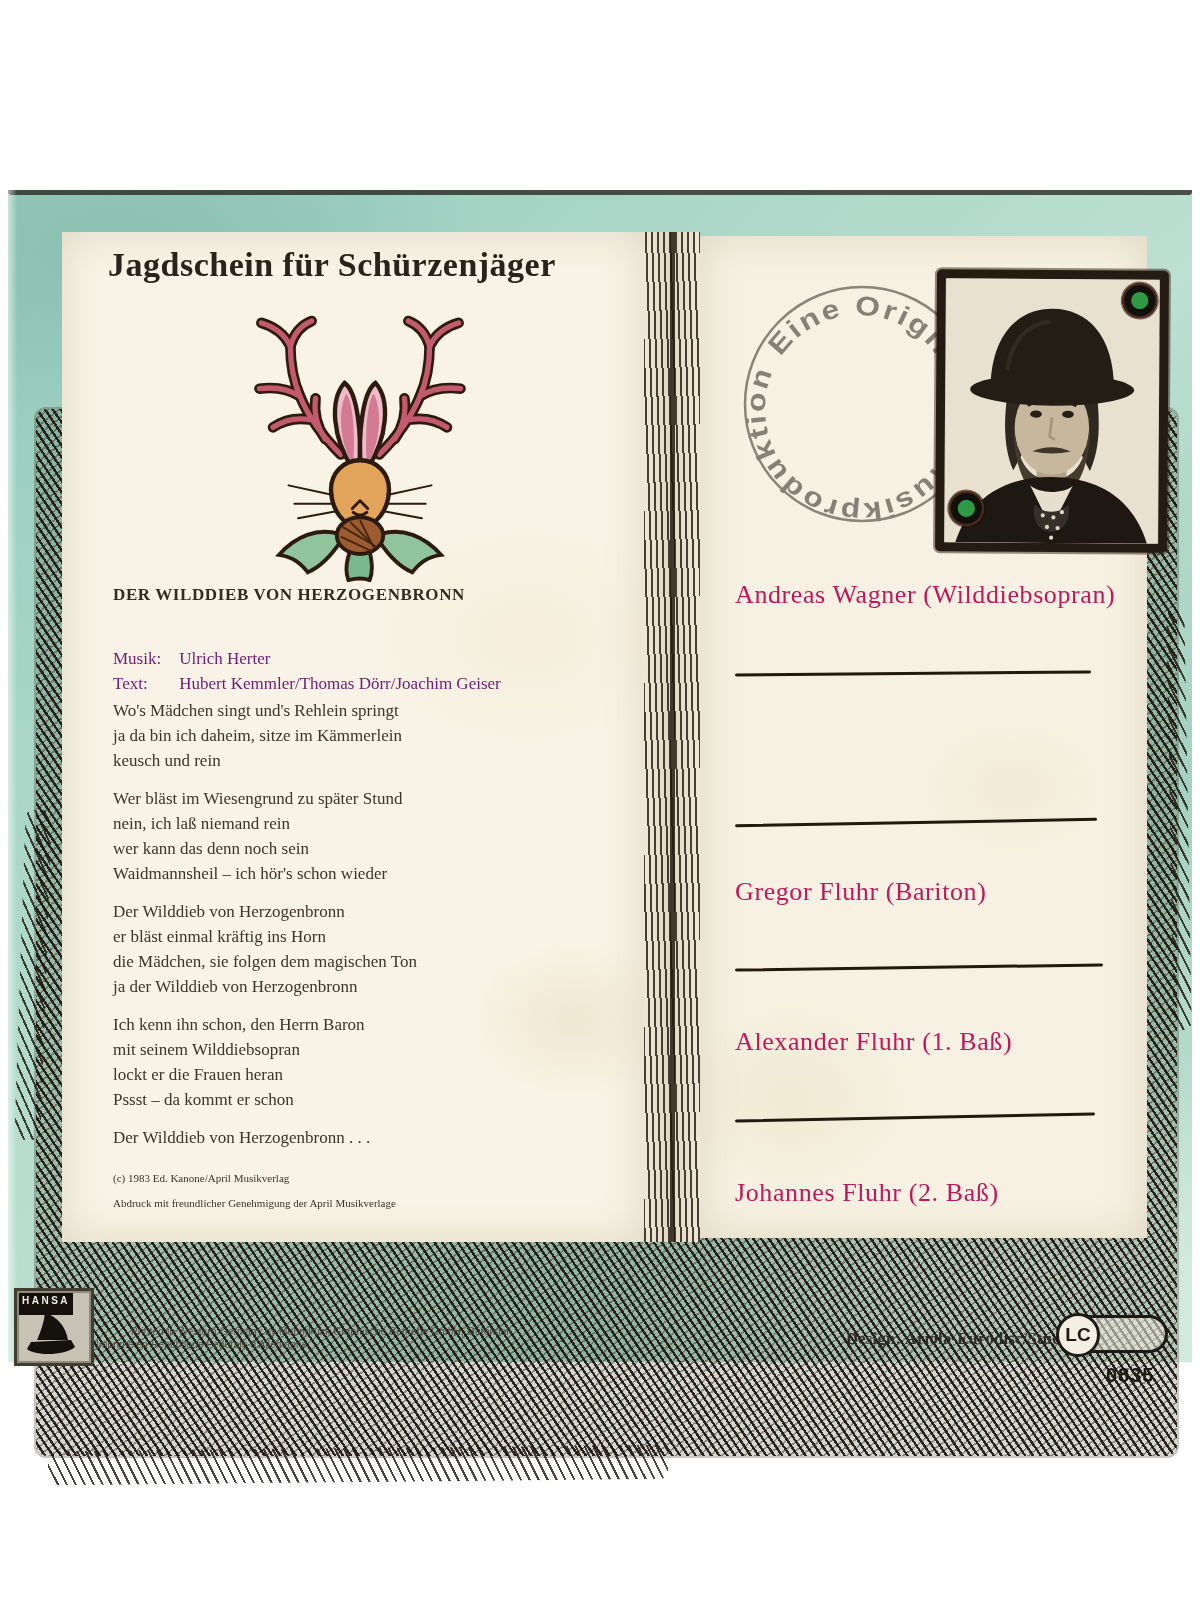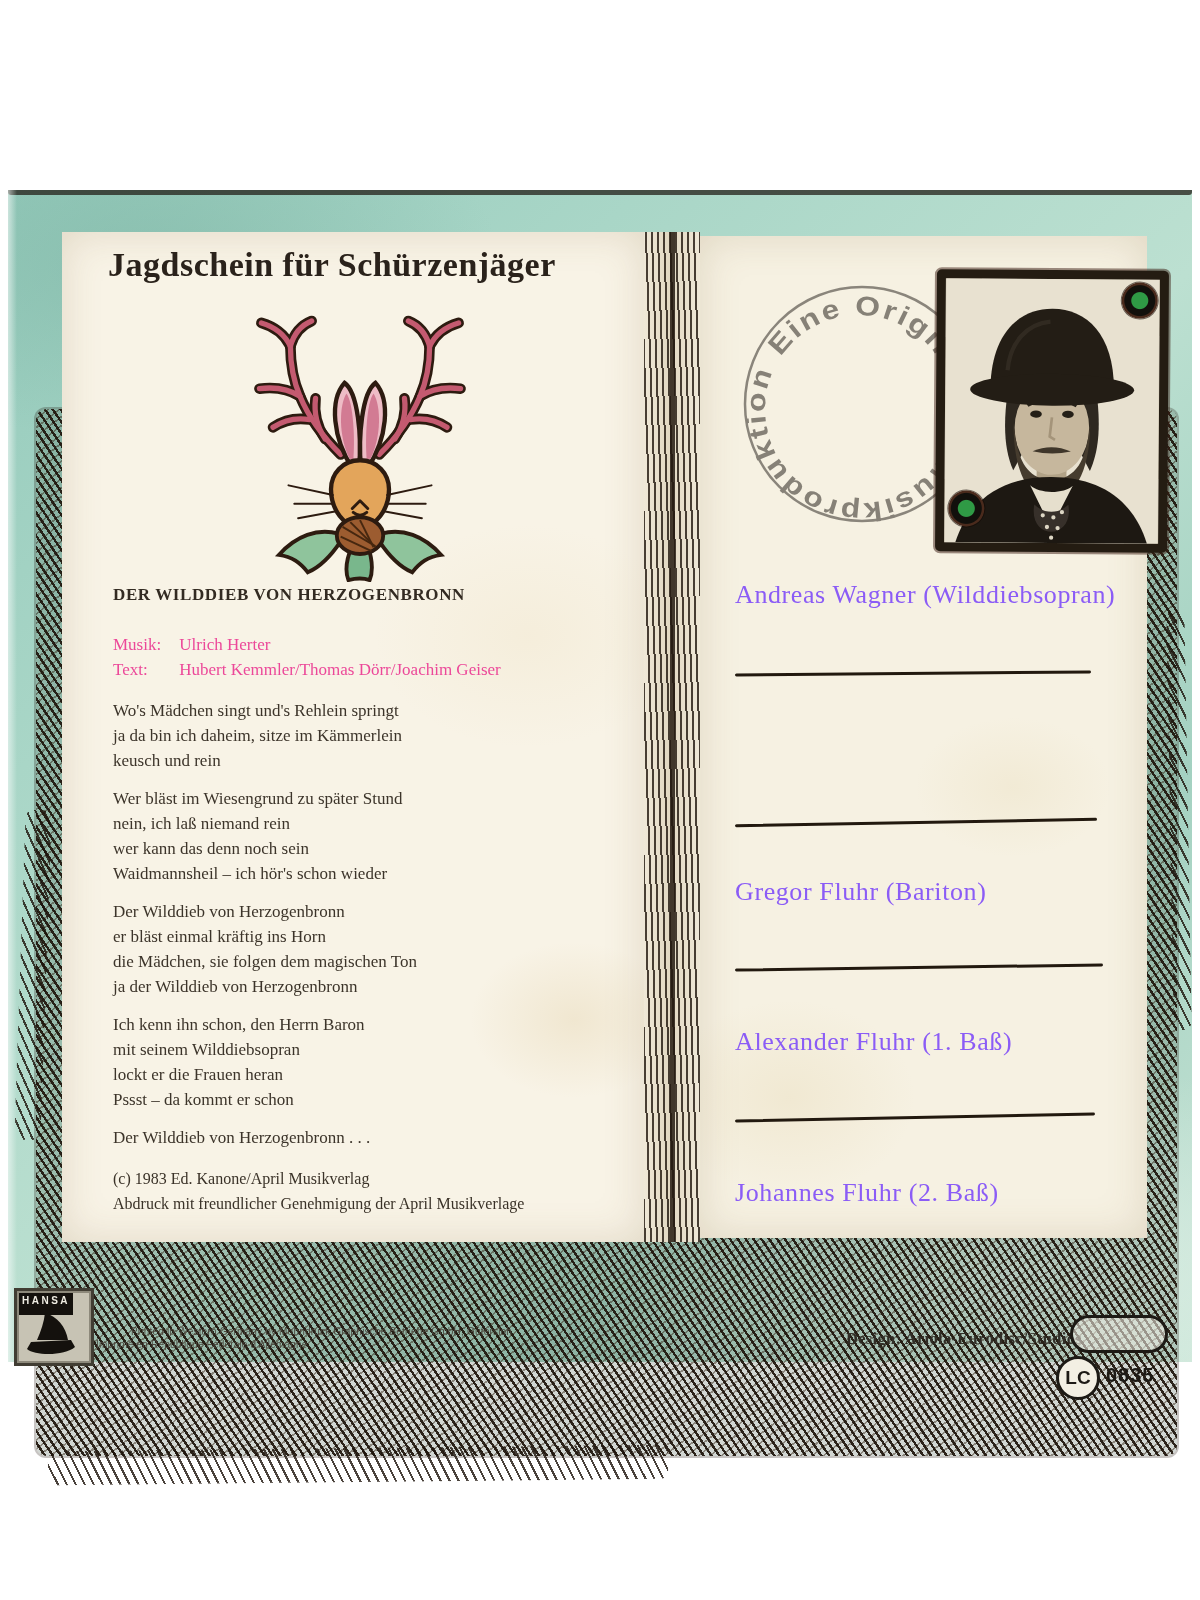--- a/index.html
+++ b/index.html
@@ -49,39 +49,39 @@
   .page-right::after{content:"";position:absolute;inset:0;pointer-events:none;background:
       radial-gradient(180px 140px at 20% 86%, rgba(210,185,120,.15), rgba(210,185,120,0) 70%),
       radial-gradient(140px 100px at 70% 55%, rgba(210,185,120,.12), rgba(210,185,120,0) 70%);}
 
   
   .title{position:absolute;left:108px;top:246px;width:540px;font-size:34px;font-weight:700;
     letter-spacing:.5px;color:#2a221b;}
   .jackalope{position:absolute;left:212px;top:292px;width:296px;height:290px;}
   .song-name{position:absolute;left:113px;top:585px;font-size:17px;font-weight:700;
     letter-spacing:.6px;color:#332b22;}
-  .credits{position:absolute;left:113px;top:632px;font-size:17px;color:#ec4899;line-height:25px;}
+  .credits{position:absolute;left:113px;top:646px;font-size:17px;color:#701a75;line-height:25px;}
   .credits .lbl{display:inline-block;width:62px;}
   .lyrics{position:absolute;left:113px;top:698px;font-size:17px;color:#3c342a;line-height:25px;}
   .verse{margin-bottom:13px;}
-  .copyright{position:absolute;left:113px;top:1166px;font-size:16px;color:#3a3228;line-height:25px;}
+  .copyright{position:absolute;left:113px;top:1166px;font-size:11px;color:#3a3228;line-height:25px;}
 
   
   .stamp{position:absolute;left:740px;top:282px;width:244px;height:244px;z-index:2;}
   .photo{position:absolute;left:936px;top:270px;width:214px;height:264px;z-index:3;
     background:#e8e1d0;border:9px solid #241c12;border-radius:5px;
     box-shadow:0 0 0 2px rgba(60,30,20,.5), inset 0 0 18px rgba(80,60,30,.25);transform:rotate(.4deg);}
   .photo svg{position:absolute;inset:0;width:100%;height:100%;}
   .grommet{position:absolute;width:36px;height:36px;border-radius:50%;
     background:radial-gradient(circle at 50% 50%, #2f9a45 0 8px, #12100c 9px 15px, #4a2a1c 16px 18px);
     box-shadow:0 0 0 1px rgba(20,10,5,.6);}
   .grommet.tr{right:2px;top:3px;}
   .grommet.bl{left:4px;bottom:16px;}
 
-  .performer{position:absolute;left:735px;width:420px;font-size:26px;color:#8b5cf6;
+  .performer{position:absolute;left:735px;width:420px;font-size:26px;color:#be185d;
     letter-spacing:.6px;white-space:nowrap;}
   .sig-line{position:absolute;left:735px;width:356px;height:3px;background:#22190f;
     border-radius:2px;}
   .p1{top:580px;} .l1{top:672px;transform:rotate(-.5deg);}
   .p2{top:729px;} .l2{top:821px;transform:rotate(-1deg);width:362px;}
   .p3{top:877px;} .l3{top:966px;transform:rotate(-.8deg);width:368px;}
   .p4{top:1027px;} .l4{top:1116px;transform:rotate(-1.1deg);width:360px;}
   .p5{top:1178px;}
 
   
@@ -96,21 +96,21 @@
   .small-print{position:absolute;left:96px;font-family:"Liberation Sans",sans-serif;
     font-size:10px;color:#4b473e;letter-spacing:.2px;}
   .sp1{top:1326px;margin-left:35px;} .sp2{top:1339px;}
   .design-line{position:absolute;left:846px;top:1329px;font-size:16.5px;font-weight:700;
     color:#312e27;letter-spacing:.3px;}
   .lc-badge{position:absolute;left:1056px;top:1313px;width:112px;height:42px;}
   .lc-pill{position:absolute;left:14px;top:2px;right:0;bottom:2px;border:3.5px solid #1d1a15;
     border-radius:20px;background:rgba(246,243,233,.55);}
   .lc-circle{position:absolute;left:0;top:0;width:38px;height:38px;border:3.5px solid #1d1a15;
     border-radius:50%;background:#f3efe3;display:flex;align-items:center;justify-content:center;
-    font-family:"Liberation Sans",sans-serif;font-weight:700;font-size:19px;color:#1d1a15;margin-top:43px;}
+    font-family:"Liberation Sans",sans-serif;font-weight:700;font-size:19px;color:#1d1a15;}
   .lc-number{position:absolute;left:50px;top:7px;font-family:"Liberation Sans",sans-serif;
     font-weight:700;font-size:20px;color:#1d1a15;letter-spacing:1px;margin-top:44px;}
 </style>
 </head>
 <body>
 
 <div class="canvas">
 
   <div class="scan">
     <div class="frame-hatch"></div>

